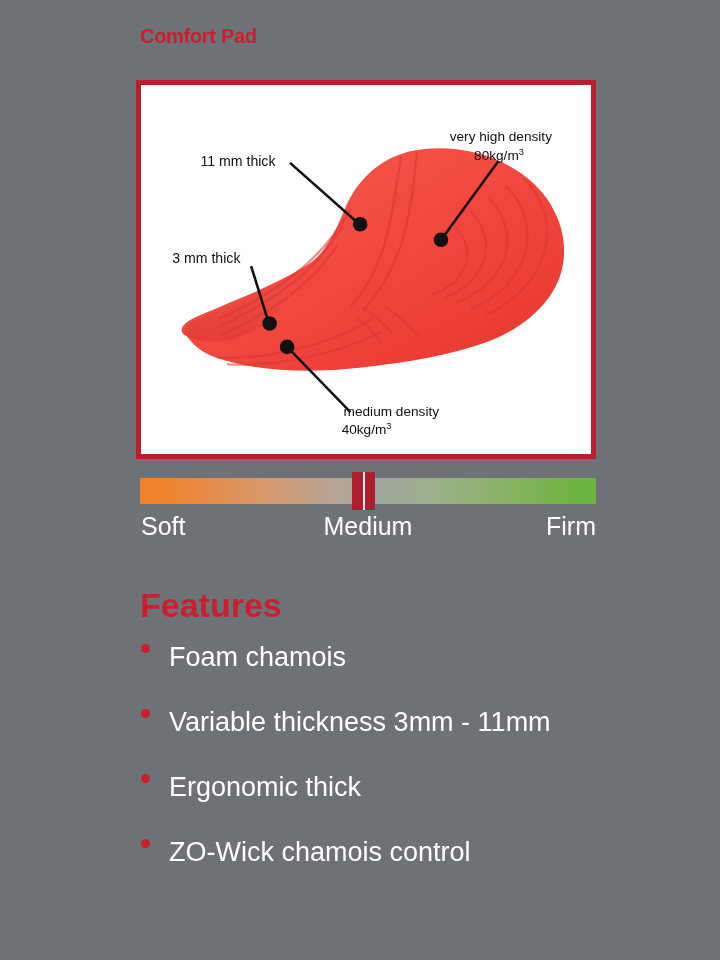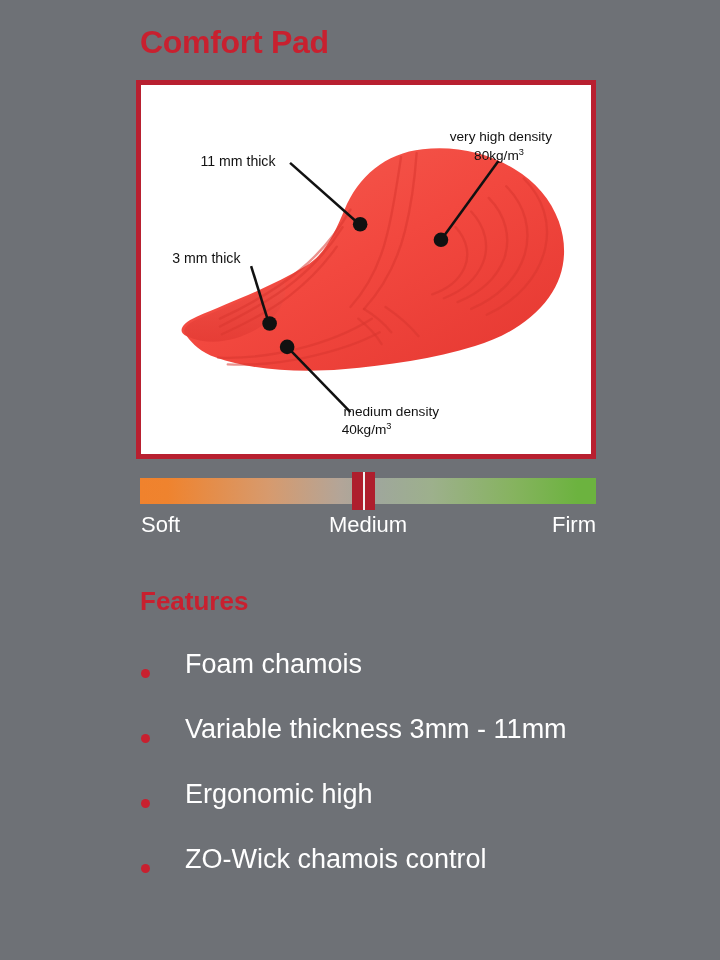--- a/index.html
+++ b/index.html
@@ -13,21 +13,21 @@
     font-family: "Liberation Sans", sans-serif;
     overflow: hidden;
     position: relative;
   }
 
   
   #page-title {
     position: absolute;
     left: 140px;
     top: 26px;
-    font-size: 32px;
+    font-size: 20px;
     font-weight: bold;
     color: #c8202f;
     letter-spacing: -0.3px;
     line-height: 1;
   }
 
   
   #product-image-frame {
     position: absolute;
     left: 136px;
@@ -84,49 +84,48 @@
     position: absolute;
     left: 11px;
     top: 0;
     width: 2px;
     height: 38px;
     background: #f2f2f2;
   }
   .scale-label {
     position: absolute;
     top: 44px;
-    font-size: 22px;
+    font-size: 25px;
     color: #ffffff;
     line-height: 1;
     white-space: nowrap;
   }
   #scale-label-soft  { left: 1px; }
   #scale-label-medium{ left: 0; width: 456px; text-align: center; }
   #scale-label-firm  { left: 0; width: 456px; text-align: right; }
 
   
   #features-section {
     position: absolute;
     left: 140px;
     top: 588px;
     width: 560px;
   }
   #features-heading {
-    font-size: 26px;
+    font-size: 34px;
     font-weight: bold;
     color: #c8202f;
     line-height: 1;
     margin: 0 0 22px 0;
   }
   .feature-item {
     display: flex;
-    align-items: flex-end;
+    align-items: flex-start;
     height: 42px;
     margin-bottom: 23px;
-    gap: 16px;
   }
   .feature-bullet {
     width: 9px;
     height: 9px;
     border-radius: 50%;
     background: #c8202f;
     flex: 0 0 auto;
     margin-left: 1px;
     margin-right: 19px;
   }
@@ -247,19 +246,19 @@
   <div class="feature-item">
     <span class="feature-bullet"></span>
     <span class="feature-text">Foam chamois</span>
   </div>
   <div class="feature-item">
     <span class="feature-bullet"></span>
     <span class="feature-text">Variable thickness 3mm - 11mm</span>
   </div>
   <div class="feature-item">
     <span class="feature-bullet"></span>
-    <span class="feature-text">Ergonomic high</span>
+    <span class="feature-text">Ergonomic thick</span>
   </div>
   <div class="feature-item">
     <span class="feature-bullet"></span>
     <span class="feature-text">ZO-Wick chamois control</span>
   </div>
 </div>
 
 </body></html>

